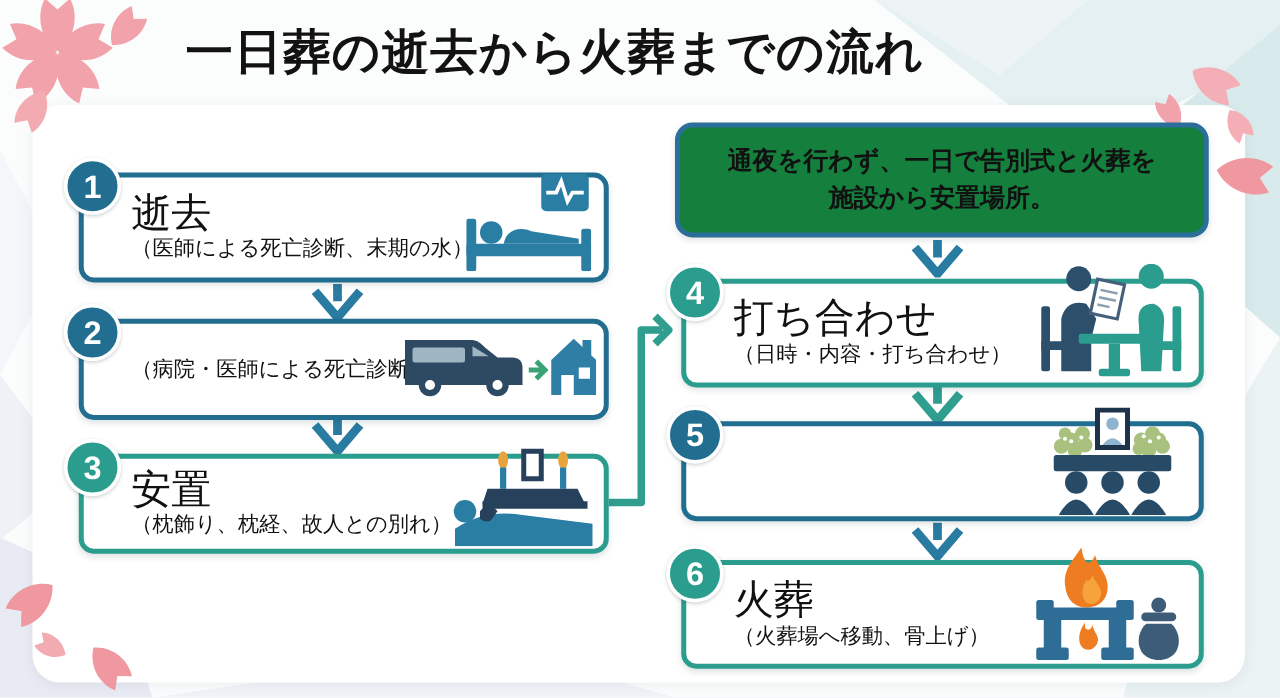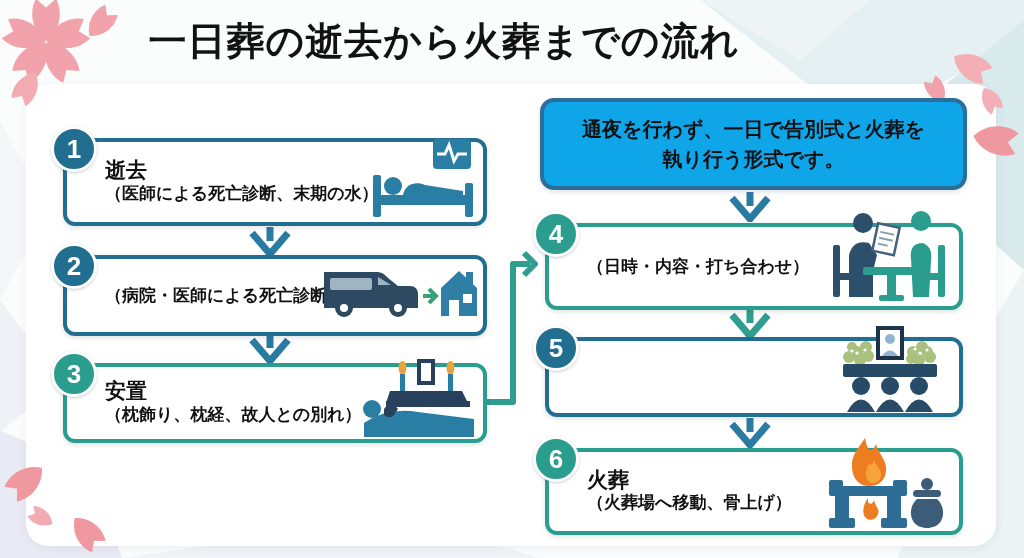--- a/index.html
+++ b/index.html
@@ -31,22 +31,22 @@
     position:absolute;z-index:3;background:#fff;border:4px solid #226e90;
     border-radius:12px;box-shadow:0 2px 5px rgba(40,60,70,.15);
     display:flex;flex-direction:column;justify-content:center;padding-left:38px;
   }
   .num{
     position:absolute;left:-16px;top:-16px;width:46px;height:46px;border-radius:50%;
     background:#226e90;border:3px solid #ffffff;color:#fff;
     display:flex;align-items:center;justify-content:center;
     font-size:26px;font-weight:800;box-shadow:0 1px 3px rgba(40,60,70,.25);
   }
-  .step-title{font-size:21px;font-weight:700;line-height:1.05;}
-  .step-sub{font-size:17px;font-weight:700;margin-top:0;white-space:nowrap;}
+  .step-title{font-size:32px;font-weight:400;line-height:1.05;}
+  .step-sub{font-size:17px;font-weight:400;margin-top:0;white-space:nowrap;}
   .icon{position:absolute;}
   .arrow{position:absolute;z-index:3;}
   .connector{position:absolute;z-index:2;}
 </style>
 </head>
 <body>
 
 <div class="canvas">
 
   <svg class="bg" viewBox="0 0 1024 558">
@@ -80,24 +80,24 @@
     <use href="#petal" transform="translate(938,93) rotate(330) scale(0.8)" fill="#f2a2aa"></use>
     <use href="#petal" transform="translate(989,97) rotate(150) scale(0.8)" fill="#f4afb6"></use>
     <use href="#petal" transform="translate(990,139) rotate(100) scale(1.3)" fill="#f0989f"></use>
     <use href="#petal" transform="translate(30,478) rotate(230) scale(1.2)" fill="#f0989f"></use>
     <use href="#petal" transform="translate(44,519) rotate(300) scale(0.75)" fill="#f3abb2"></use>
     <use href="#petal" transform="translate(84,529) rotate(140) scale(1.1)" fill="#f0989f"></use>
   </svg>
 
   <h1 class="page-title">一日葬の逝去から火葬までの流れ</h1>
 
-  <div class="note" style="background: #0ea5e9; border-color: rgb(43, 110, 154);">
+  <div class="note" style="background: #15803d; border-color: rgb(43, 110, 154);">
     <div>
       <span>通夜を行わず、一日で告別式と火葬を</span><br>
-      <span>執り行う形式です。</span>
+      <span>施設から安置場所。</span>
     </div>
   </div>
 
   <svg class="connector" style="left: 480px; top: 240px; color: rgb(47, 158, 142);" width="70" height="175" viewBox="0 0 70 175">
     <path d="M7,162 L33,162 L33,24 L50,24" fill="none" stroke="currentColor" stroke-width="6" stroke-linejoin="round"></path>
     <path d="M44,13 L55,24 L44,35" fill="none" stroke="currentColor" stroke-width="6" stroke-linejoin="round"></path>
   </svg>
 
   <svg class="arrow" style="left: 248px; top: 227px; color: rgb(42, 123, 161);" width="44" height="30" viewBox="0 0 44 30">
     <path d="M22,0 V14" stroke="currentColor" stroke-width="7" fill="none"></path>
@@ -168,20 +168,21 @@
       <path d="M30,34 H102 L108,46 H26 Z" fill="#27415c"></path>
       <rect x="26" y="44" width="84" height="6" fill="#27415c"></rect>
       <path d="M4,80 V66 Q28,50 58,55 L114,62 V80 Z" fill="#2b7ea3"></path>
       <circle cx="12" cy="52" r="9" fill="#2b7ea3"></circle>
       <path d="M24,52 q7,-9 14,0 l-5,7 q-4,3 -9,-1 Z" fill="#27415c"></path>
     </svg>
   </div>
 
   <div class="step" style="left: 545px; top: 223px; width: 418px; height: 87px; border-color: rgb(42, 157, 143);">
     <div class="num" style="background: rgb(42, 157, 143);">4</div>
+    <div class="step-title">打ち合わせ</div>
     <div class="step-sub">（日時・内容・打ち合わせ）</div>
     <svg class="icon" style="right:10px;bottom:3px" width="120" height="92" viewBox="0 0 120 92">
       <rect x="4" y="34" width="7" height="52" rx="2" fill="#2c4f6b"></rect>
       <rect x="4" y="62" width="22" height="7" fill="#2c4f6b"></rect>
       <circle cx="34" cy="12" r="10" fill="#2c4f6b"></circle>
       <path d="M20,86 L20,44 Q24,28 40,32 L48,44 L44,60 L44,86 Z" fill="#2c4f6b"></path>
       <g transform="rotate(12 56 28)">
         <rect x="46" y="14" width="22" height="28" fill="#fff" stroke="#44607a" stroke-width="2.5"></rect>
         <path d="M50,22 h14 M50,28 h14 M50,34 h10" stroke="#8aa0b2" stroke-width="2"></path>
       </g>

